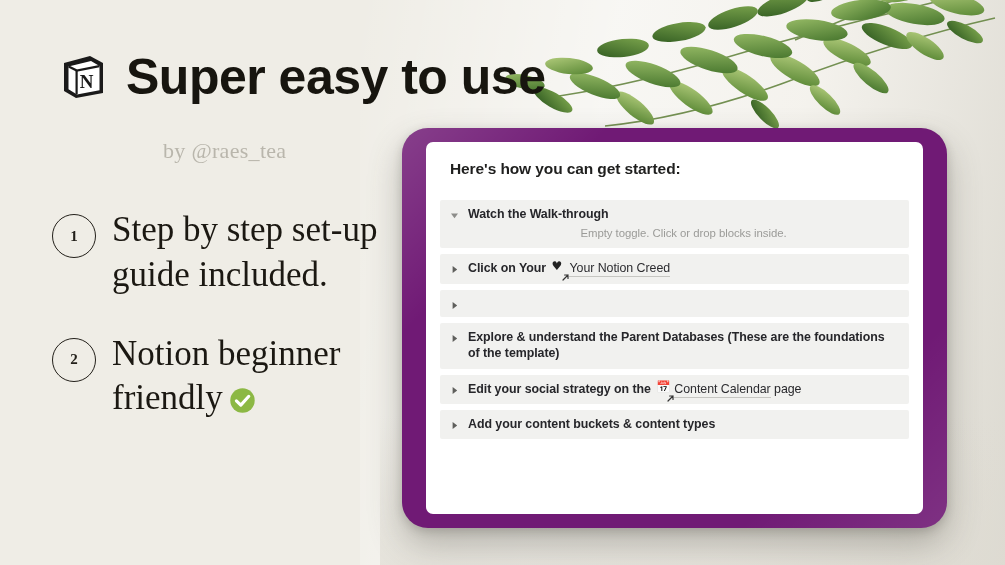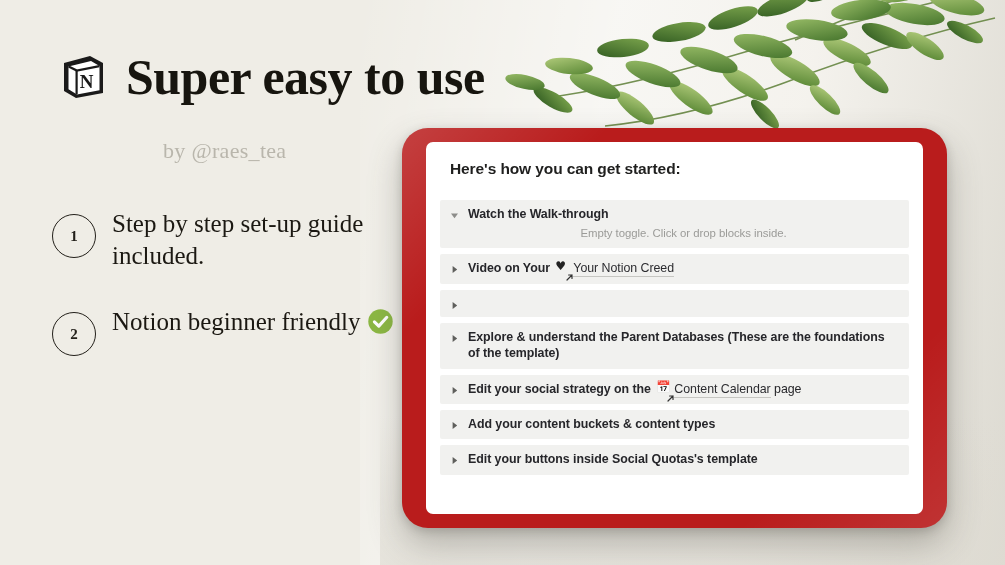--- a/index.html
+++ b/index.html
@@ -21,51 +21,51 @@
     position:absolute;left:380px;bottom:0;width:625px;height:150px;
     background:linear-gradient(180deg,rgba(236,233,225,0) 0%,rgba(222,219,210,0.65) 100%);
   }
 
   
   .left{position:absolute;left:0;top:0;width:470px;height:565px;}
 
   .title-row{position:absolute;left:60px;top:52px;display:flex;align-items:center;gap:20px;}
   .notion-logo{width:46px;height:48px;flex:none;}
   .title{
-    font-family:Liberation Serif, serif;
+    font-family:Liberation Sans, sans-serif;
     font-weight:700;font-size:50px;line-height:1;color:#17150f;
     letter-spacing:-0.5px;white-space:nowrap;
   }
   .byline{
     position:absolute;left:163px;top:138px;
     font-family:Liberation Serif, serif;
     font-size:22px;color:#b9b6ac;letter-spacing:0.3px;
   }
 
   .points{position:absolute;left:52px;top:208px;width:400px;}
   .point{display:flex;align-items:flex-start;gap:16px;margin-bottom:34px;}
   .num{
     flex:none;width:42px;height:42px;border-radius:50%;
     border:1.6px solid #23201a;display:flex;align-items:center;justify-content:center;
     font-family:"Liberation Serif", serif;font-size:15px;font-weight:700;color:#23201a;
     margin-top:6px;
   }
   .point-text{
     font-family:"Liberation Serif", serif;
-    font-size:25px;line-height:1.28;color:#1b1812;max-width:310px;
+    font-size:35px;line-height:1.28;color:#1b1812;max-width:310px;
   }
   .check-emoji{display:inline-block;width:27px;height:27px;vertical-align:-5px;margin-left:6px;}
 
   
   .foliage{position:absolute;right:-10px;top:-26px;width:520px;height:190px;pointer-events:none;}
 
   
   .tablet{
     position:absolute;left:402px;top:128px;width:545px;height:400px;
-    background:#b91c1c;border-radius:26px;
+    background:#701a75;border-radius:26px;
     box-shadow:0 16px 34px rgba(70,66,58,0.33), 0 3px 10px rgba(70,66,58,0.22);
   }
   .tablet-inner-sheen{
     position:absolute;inset:0;border-radius:26px;
     background:linear-gradient(135deg,rgba(255,255,255,0.16) 0%,rgba(255,255,255,0) 22%, rgba(255,255,255,0) 78%, rgba(255,255,255,0.10) 100%);
     pointer-events:none;
   }
   .screen{
     position:absolute;left:24px;top:14px;right:24px;bottom:14px;
     background:#ffffff;border-radius:7px;overflow:hidden;
@@ -237,21 +237,21 @@
           </div>
 
           <div class="toggle">
             <div class="toggle-head">
               <span class="caret">
                 <svg viewBox="0 0 9 9" width="9" height="9" xmlns="http://www.w3.org/2000/svg">
                   <path d="M2.6 1 L7.2 4.5 L2.6 8 Z" fill="#5f5f5c"></path>
                 </svg>
               </span>
               <span class="toggle-title">
-                <span>Video on Your </span><span class="glyph"><span class="sym">♥</span><span class="arrow"><svg viewBox="0 0 7 7" width="7" height="7" xmlns="http://www.w3.org/2000/svg">
+                <span>Click on Your </span><span class="glyph"><span class="sym">♥</span><span class="arrow"><svg viewBox="0 0 7 7" width="7" height="7" xmlns="http://www.w3.org/2000/svg">
                         <path d="M1 6 L6 1 M2.6 1 L6 1 L6 4.4" stroke="#333" stroke-width="1.2" fill="none" stroke-linecap="round"></path>
                       </svg></span></span><span class="inline-link">Your Notion Creed</span>
               </span>
             </div>
           </div>
 
           <div class="toggle">
             <div class="toggle-head">
               <span class="caret">
                 <svg viewBox="0 0 9 9" width="9" height="9" xmlns="http://www.w3.org/2000/svg">
@@ -291,30 +291,20 @@
             <div class="toggle-head">
               <span class="caret">
                 <svg viewBox="0 0 9 9" width="9" height="9" xmlns="http://www.w3.org/2000/svg">
                   <path d="M2.6 1 L7.2 4.5 L2.6 8 Z" fill="#5f5f5c"></path>
                 </svg>
               </span>
               <span class="toggle-title">Add your content buckets &amp; content types</span>
             </div>
           </div>
 
-          <div class="toggle">
-            <div class="toggle-head">
-              <span class="caret">
-                <svg viewBox="0 0 9 9" width="9" height="9" xmlns="http://www.w3.org/2000/svg">
-                  <path d="M2.6 1 L7.2 4.5 L2.6 8 Z" fill="#5f5f5c"></path>
-                </svg>
-              </span>
-              <span class="toggle-title">Edit your buttons inside Social Quotas's template</span>
-            </div>
-          </div>
 
 
         </div>
       </div>
     </div>
   </div>
 
 </div>
 
 </body></html>

